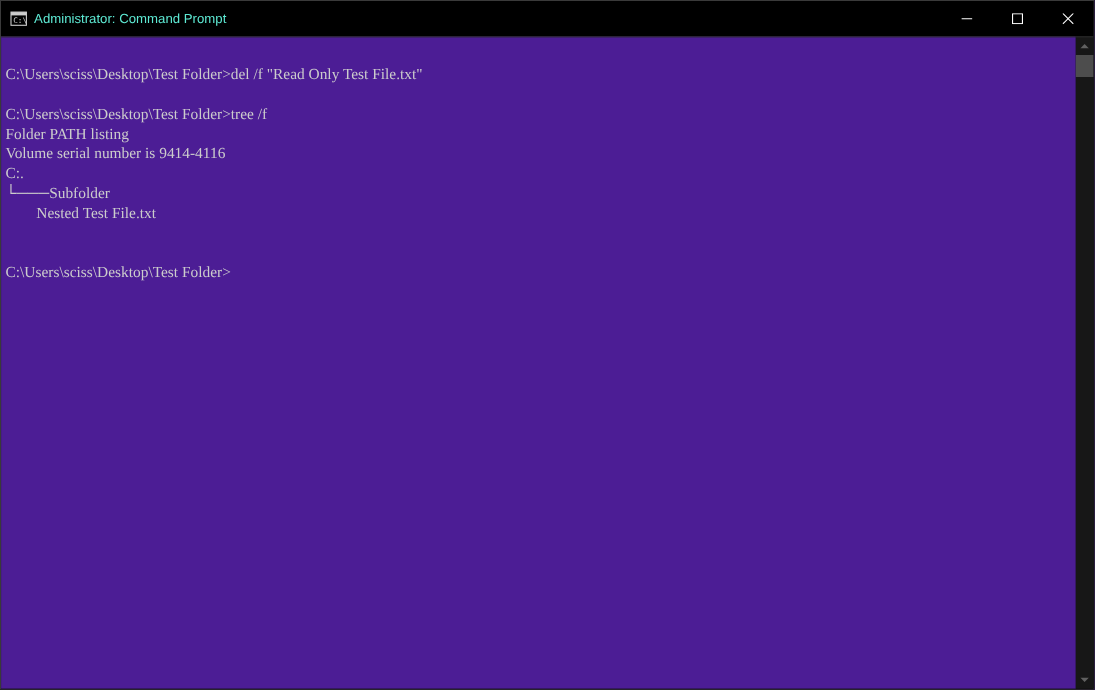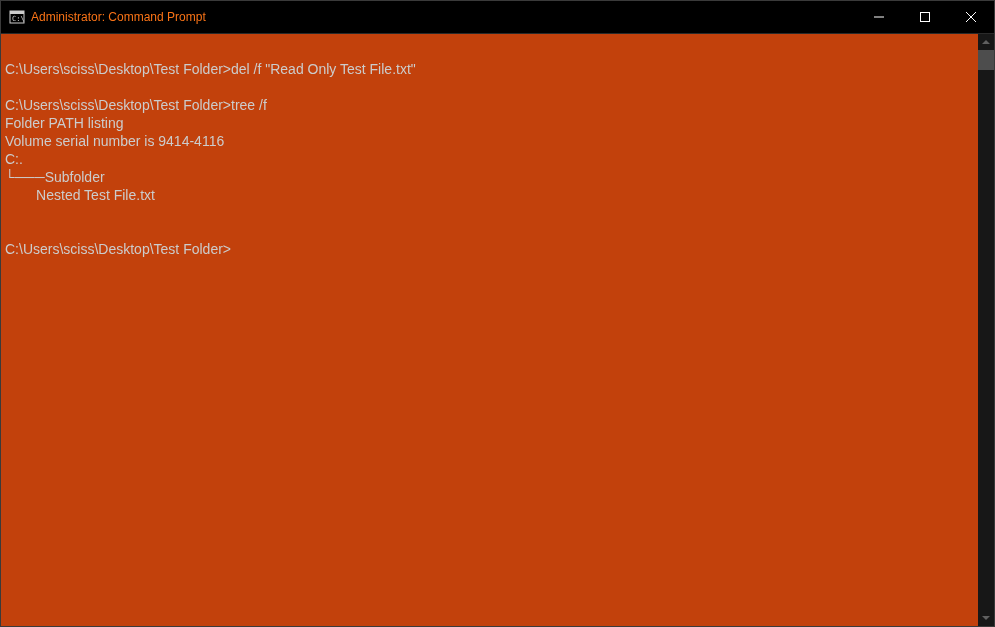--- a/index.html
+++ b/index.html
@@ -32,21 +32,21 @@
     }
     .titlebar-icon {
       width: 16px;
       height: 16px;
       margin-right: 6px;
       display: flex;
       align-items: center;
       justify-content: center;
     }
     .titlebar-title {
-      color: #f97316;
+      color: #5eead4;
       font-size: 12px;
       font-family: 'Segoe UI', Tahoma, sans-serif;
       flex: 1;
     }
     .window-controls {
       display: flex;
       height: 100%;
     }
     .win-btn {
       width: 46px;
@@ -59,27 +59,27 @@
     }
     .content-wrap {
       flex: 1;
       display: flex;
       background: #0c0c0c;
       position: relative;
       min-height: 0;
     }
     .terminal {
       flex: 1;
-      background: #c2410c;
+      background: #4c1d95;
       color: #cccccc;
       font-size: 14px;
       line-height: 18px;
       padding: 8px 2px 8px 4px;
       white-space: pre;
-      font-family: Liberation Sans, sans-serif;
+      font-family: Liberation Serif, serif;
       overflow: hidden;
       border-top: 1px solid #2a2a2a;
     }
     .scrollbar {
       width: 16px;
       background: #171717;
       position: relative;
       border-top: 1px solid #2a2a2a;
     }
     .scroll-arrow {

